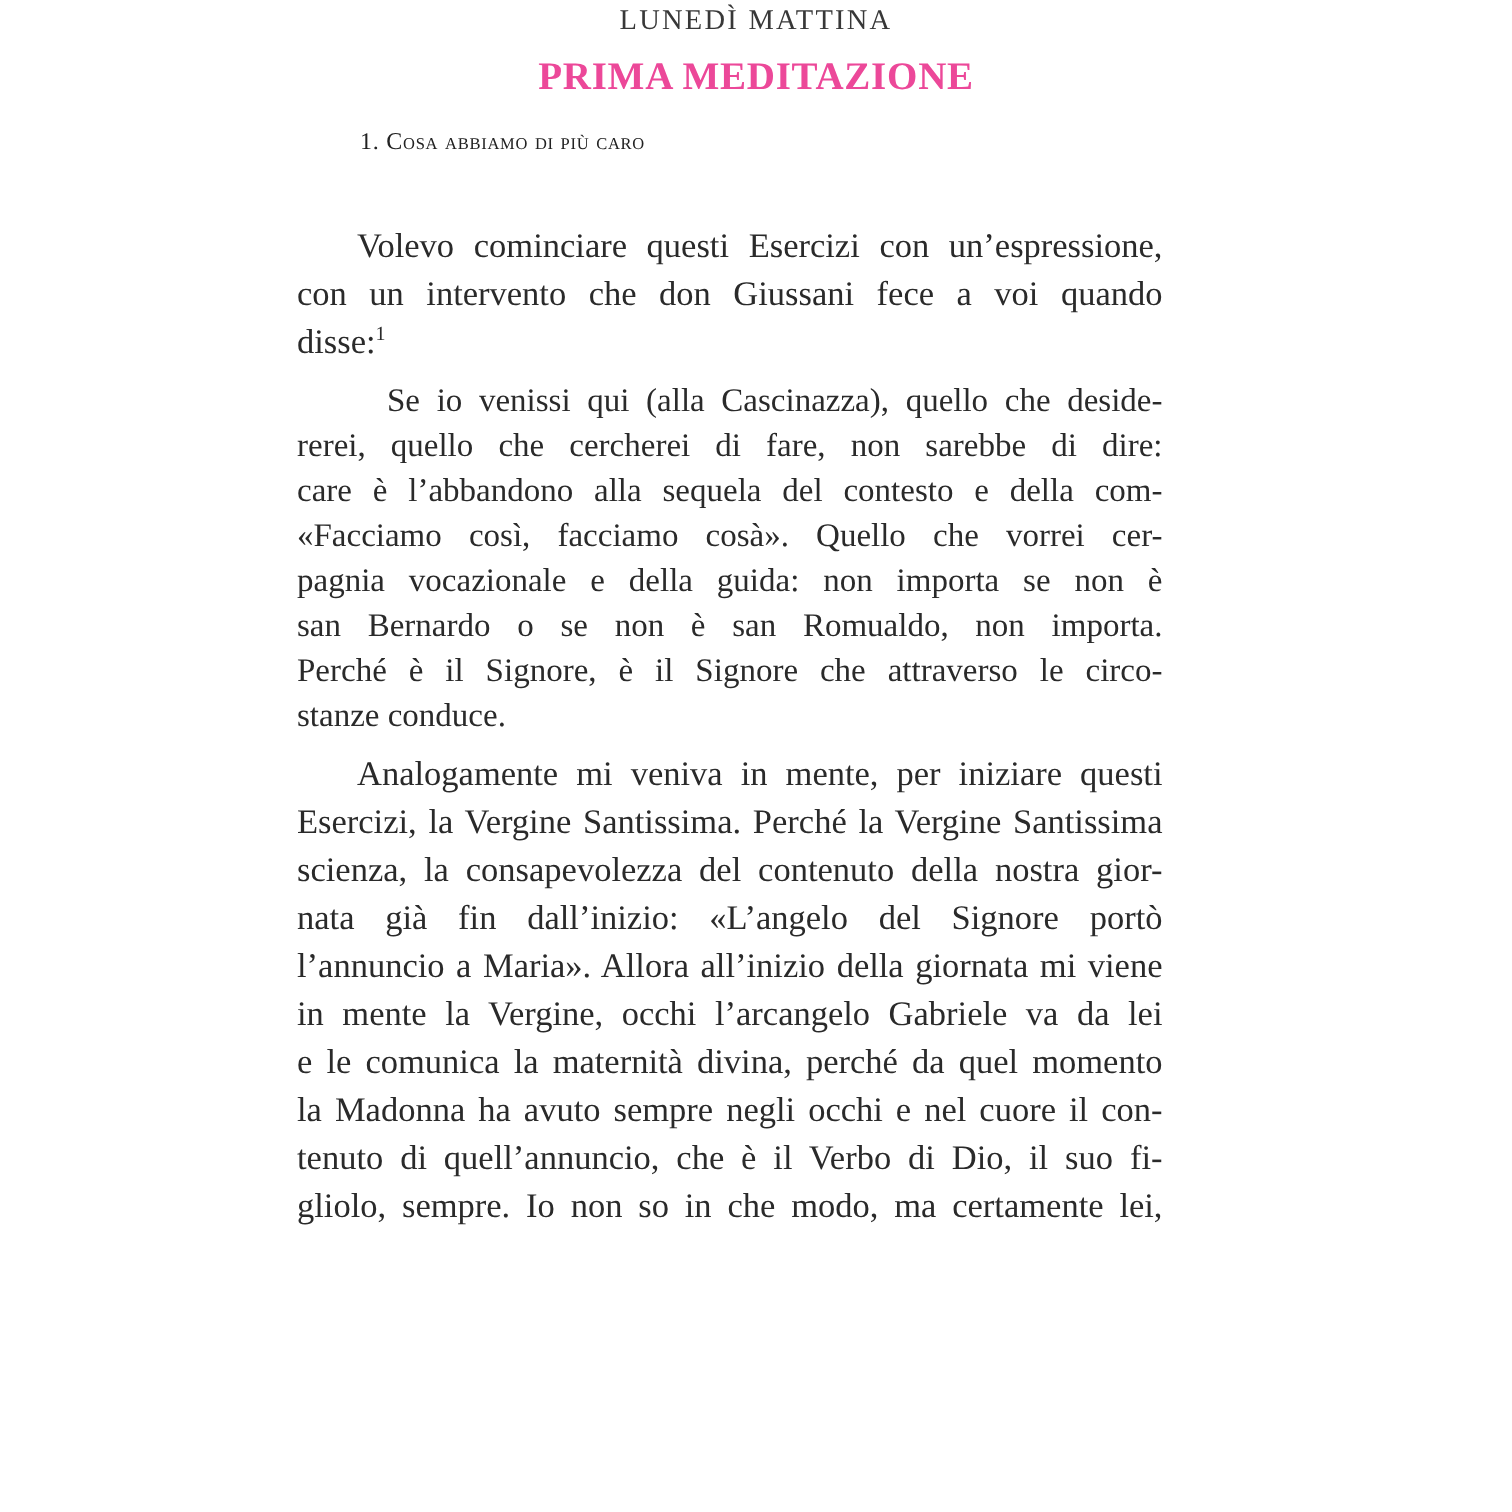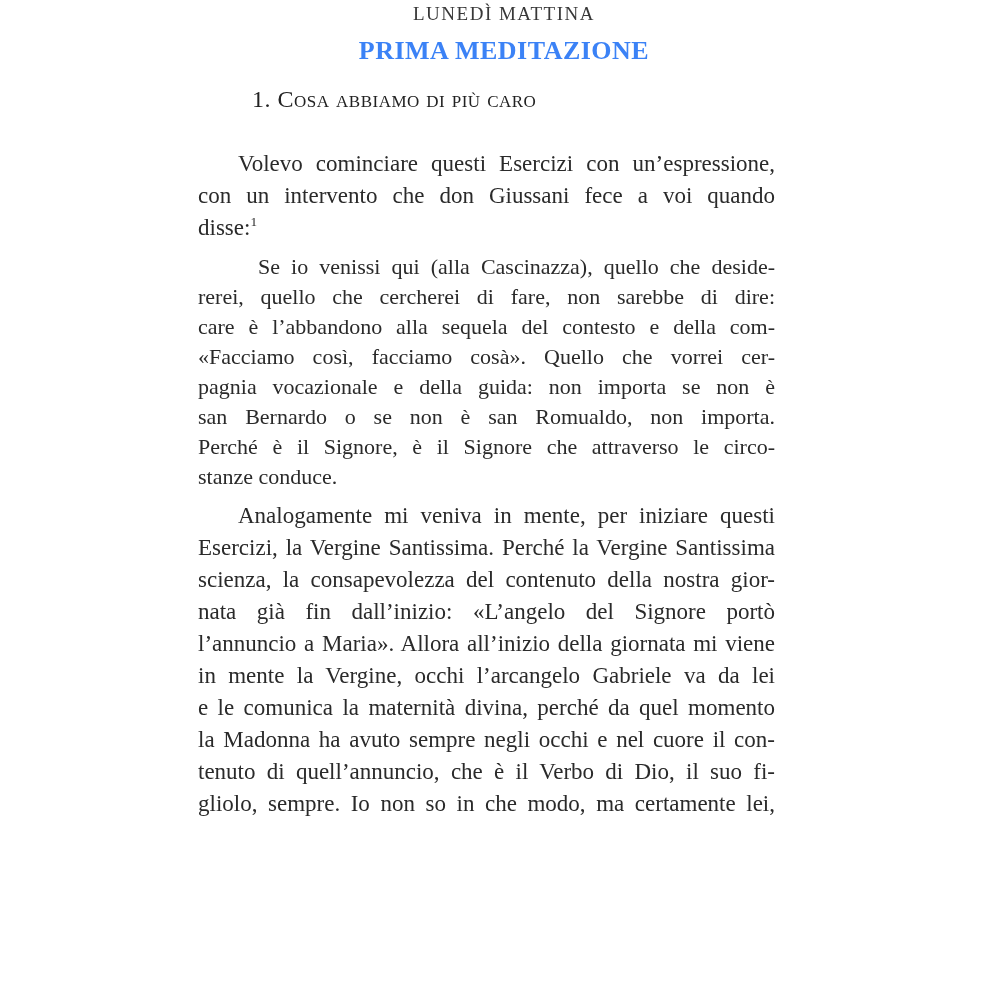--- a/index.html
+++ b/index.html
@@ -28,27 +28,27 @@
   }
   .chapter-title {
     position: absolute;
     top: 36px;
     left: 0;
     width: 100%;
     text-align: center;
     font-size: 26px;
     font-weight: bold;
     letter-spacing: 0.5px;
-    color: #3b82f6;
+    color: #ec4899;
   }
   .section-heading {
     position: absolute;
     top: 86px;
-    left: 252px;
-    font-size: 24px;
+    left: 240px;
+    font-size: 16px;
     font-variant: small-caps;
     letter-spacing: 0.5px;
     color: #222222;
   }
   .text-column {
     position: absolute;
     left: 198px;
     top: 148px;
     width: 577px;
   }

